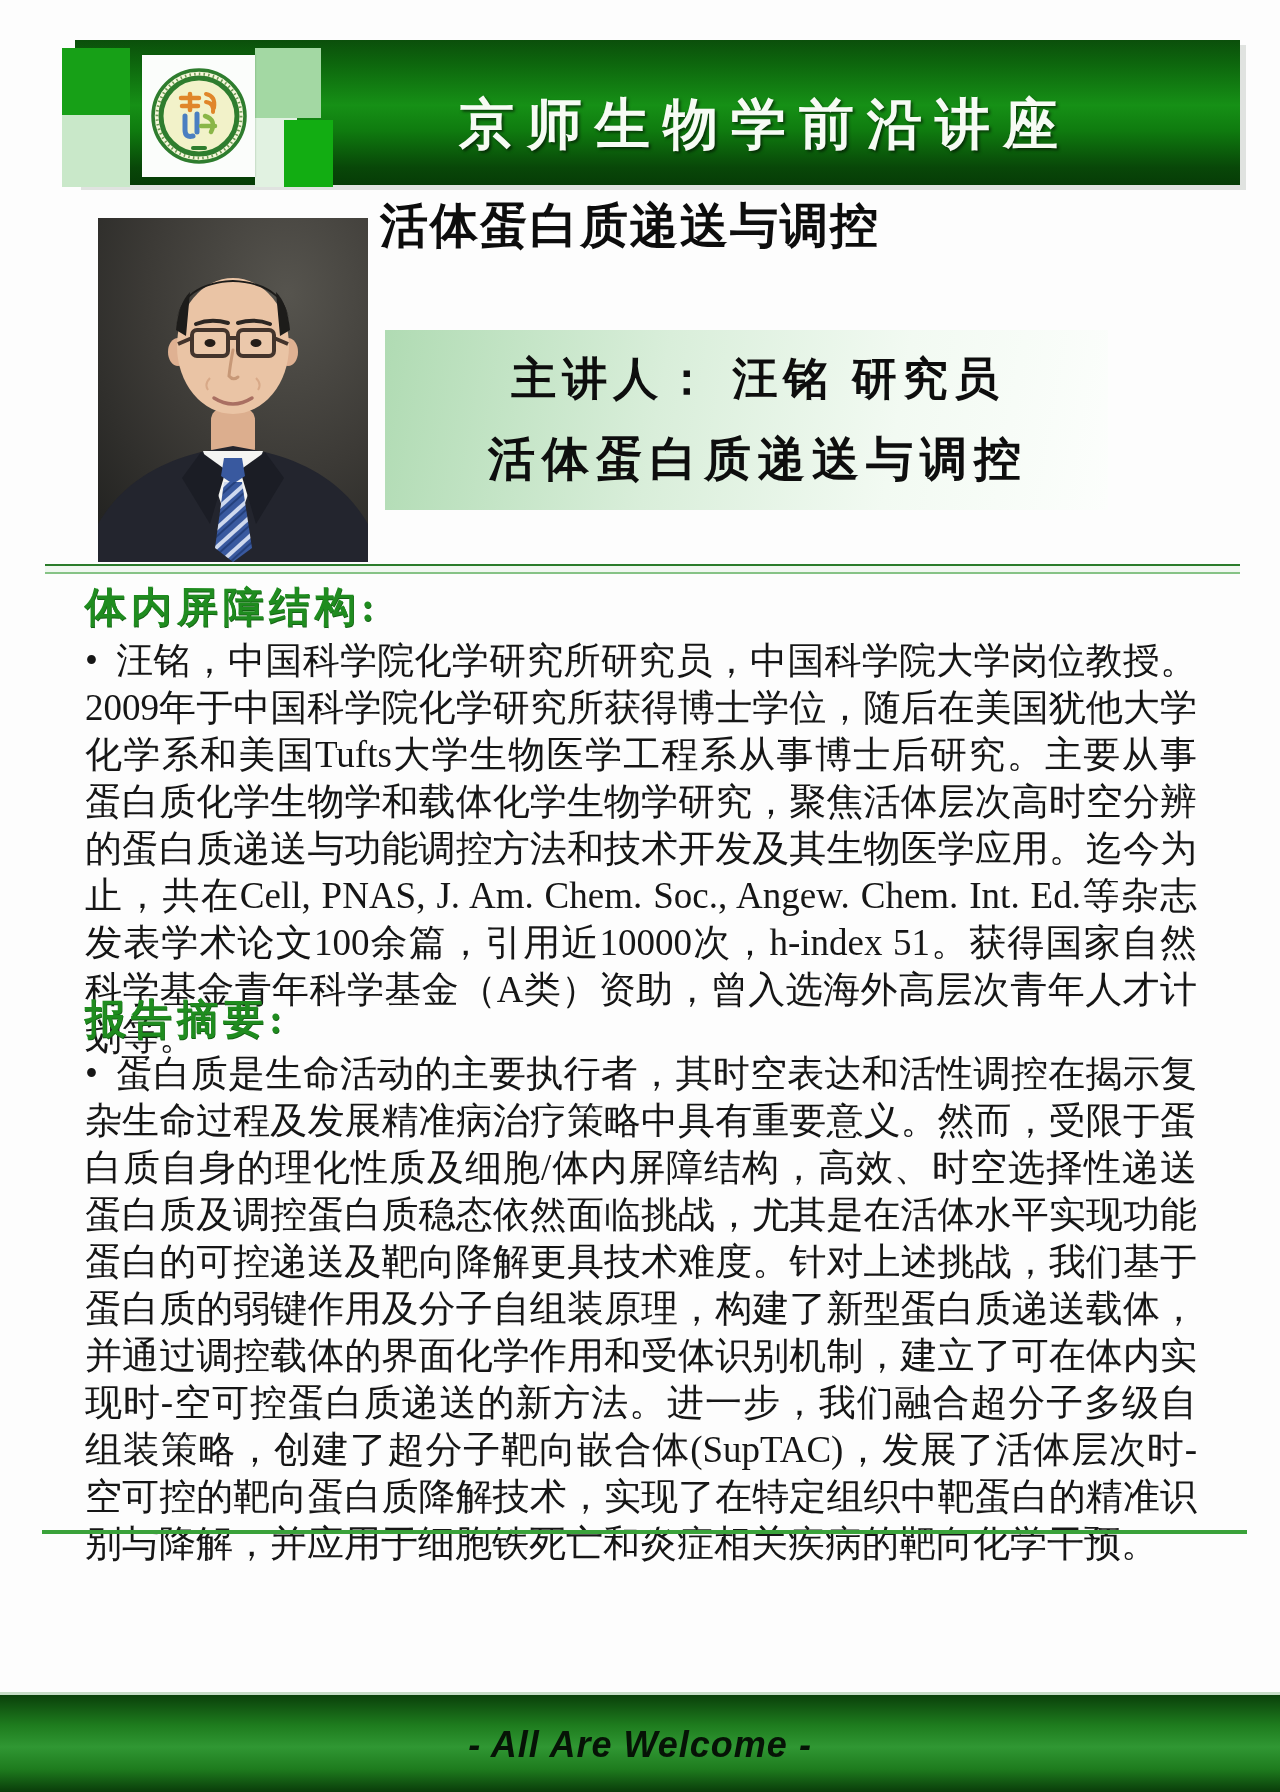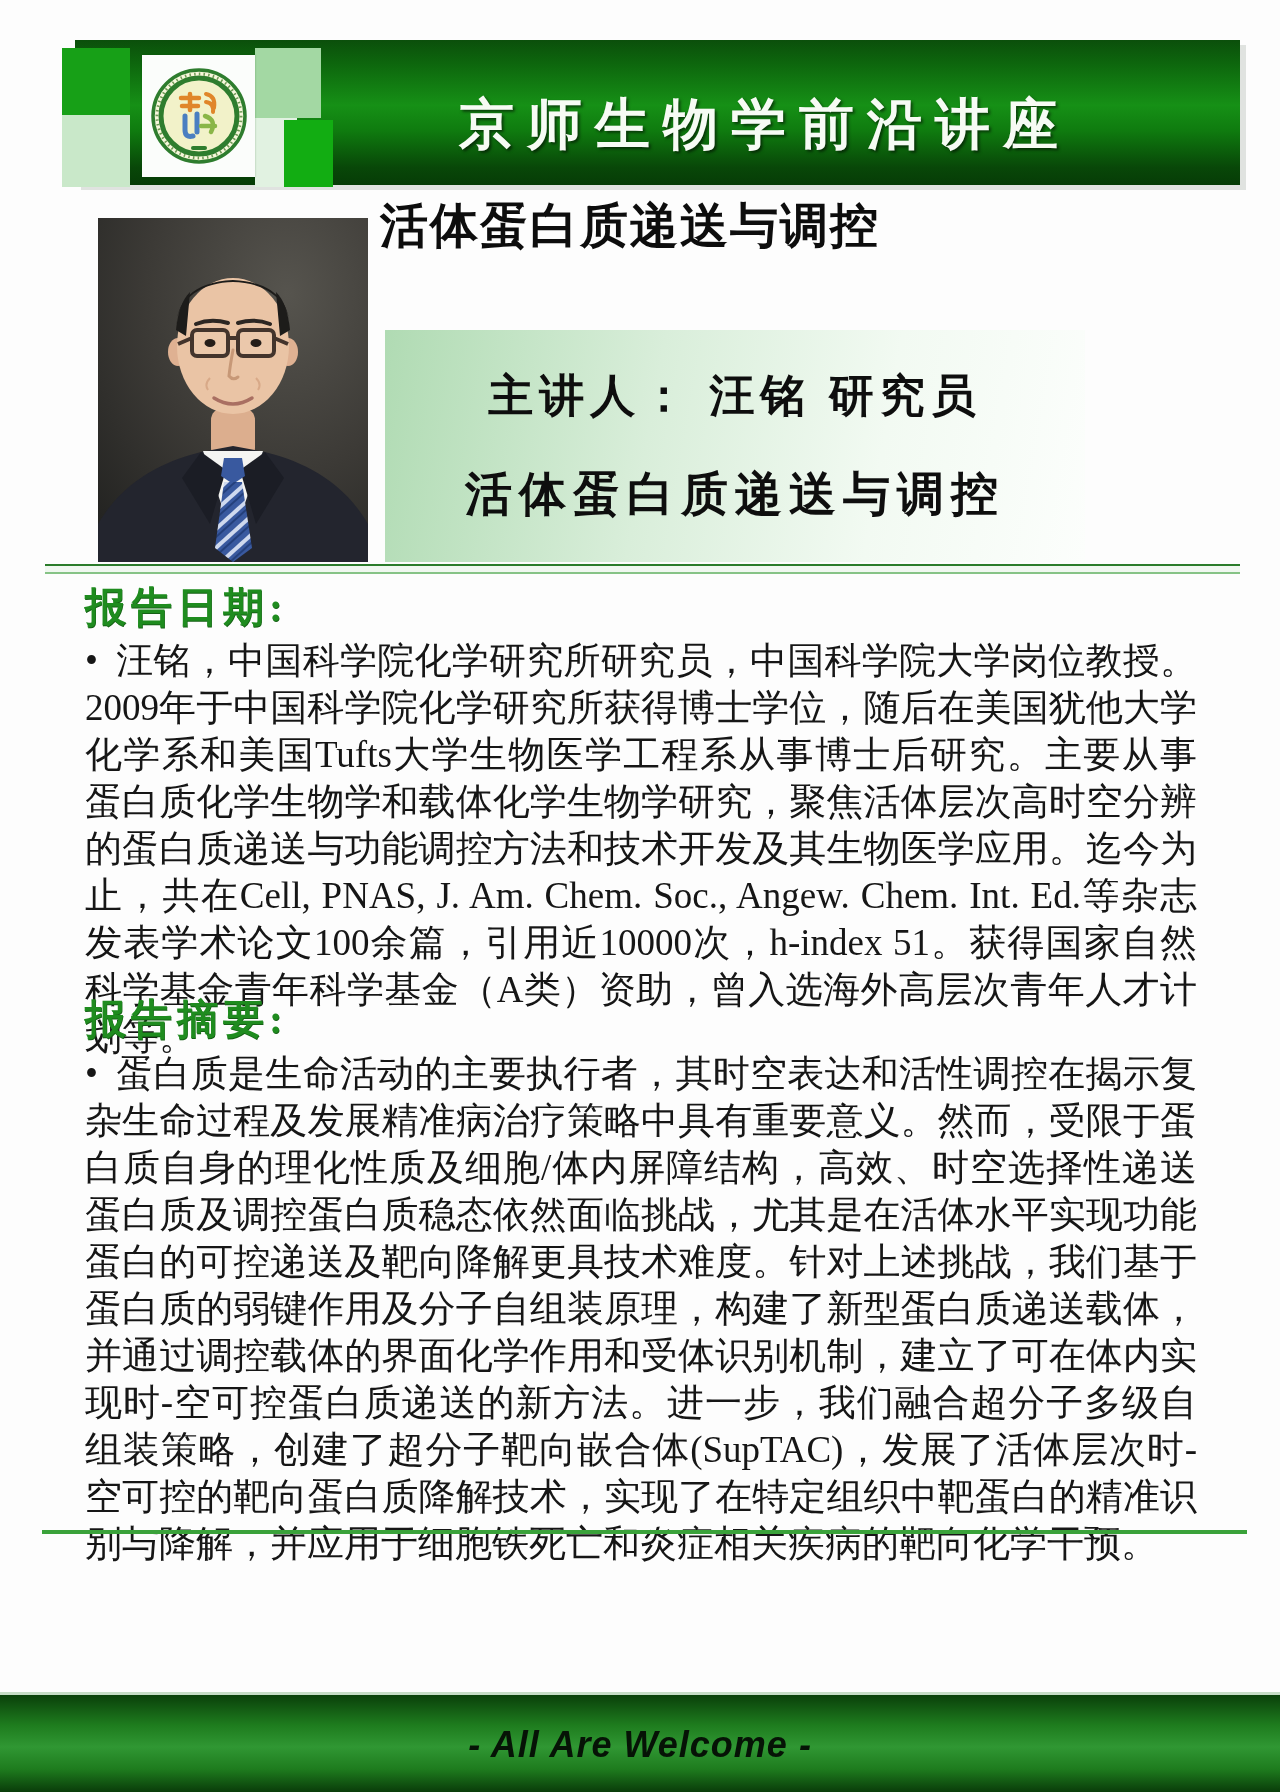--- a/index.html
+++ b/index.html
@@ -30,23 +30,23 @@
   .talk-title{
     position:absolute;left:380px;top:194px;width:580px;text-align:left;
     font-family:"Liberation Sans","DejaVu Sans",sans-serif;
     font-weight:900;font-size:48px;color:#0d0d0d;letter-spacing:2px;
   }
   .photo-frame{
     position:absolute;left:98px;top:218px;width:270px;height:344px;
     background:#3a3a38;overflow:hidden;
   }
   .speaker-box{
-    position:absolute;left:385px;top:330px;width:700px;height:232px;
+    position:absolute;left:385px;top:330px;width:700px;height:180px;
     background:linear-gradient(100deg,#b0dbb3 0%,#d9eeda 38%,#f2faf2 70%,#fcfefc 100%);
-    display:flex;flex-direction:column;justify-content:space-evenly;align-items:center;
+    display:flex;flex-direction:column;justify-content:space-evenly;align-items:center;padding-left:23px;
   }
   .speaker-line{
     font-size:45px;font-weight:bold;color:#0e0e0e;letter-spacing:6px;
     font-family:"Liberation Serif","DejaVu Serif",serif;
   }
   .affil-line{
     font-size:47px;font-weight:bold;color:#0e0e0e;letter-spacing:7px;
     font-family:"Liberation Serif","DejaVu Serif",serif;
   }
   
@@ -179,21 +179,21 @@
     </svg>
   </div>
 
   <div class="speaker-box">
     <div class="speaker-line">主讲人： 汪铭 研究员</div>
     <div class="affil-line">活体蛋白质递送与调控</div>
   </div>
 
   <div class="groove"></div>
 
-  <div class="section-heading" style="top:580px;">报告日期:</div>
+  <div class="section-heading" style="top:580px;">体内屏障结构:</div>
   <p class="para" style="top:637px;margin:0;"><span class="bullet">•</span><span>汪铭，中国科学院化学研究所研究员，中国科学院大学岗位教授。2009年于中国科学院化学研究所获得博士学位，随后在美国犹他大学化学系和美国Tufts大学生物医学工程系从事博士后研究。主要从事蛋白质化学生物学和载体化学生物学研究，聚焦活体层次高时空分辨的蛋白质递送与功能调控方法和技术开发及其生物医学应用。迄今为止，共在Cell, PNAS, J. Am. Chem. Soc., Angew. Chem. Int. Ed.等杂志发表学术论文100余篇，引用近10000次，h-index 51。获得国家自然科学基金青年科学基金（A类）资助，曾入选海外高层次青年人才计划等。</span></p>
 
   <div class="section-heading" style="top:992px;">报告摘要:</div>
   <p class="para" style="top:1050px;margin:0;"><span class="bullet">•</span><span>蛋白质是生命活动的主要执行者，其时空表达和活性调控在揭示复杂生命过程及发展精准病治疗策略中具有重要意义。然而，受限于蛋白质自身的理化性质及细胞/体内屏障结构，高效、时空选择性递送蛋白质及调控蛋白质稳态依然面临挑战，尤其是在活体水平实现功能蛋白的可控递送及靶向降解更具技术难度。针对上述挑战，我们基于蛋白质的弱键作用及分子自组装原理，构建了新型蛋白质递送载体，并通过调控载体的界面化学作用和受体识别机制，建立了可在体内实现时-空可控蛋白质递送的新方法。进一步，我们融合超分子多级自组装策略，创建了超分子靶向嵌合体(SupTAC)，发展了活体层次时-空可控的靶向蛋白质降解技术，实现了在特定组织中靶蛋白的精准识别与降解，并应用于细胞铁死亡和炎症相关疾病的靶向化学干预。</span></p>
 
   <div class="green-rule"></div>
 
 
   <div class="footer">
     <div class="welcome">- All Are Welcome -</div>

